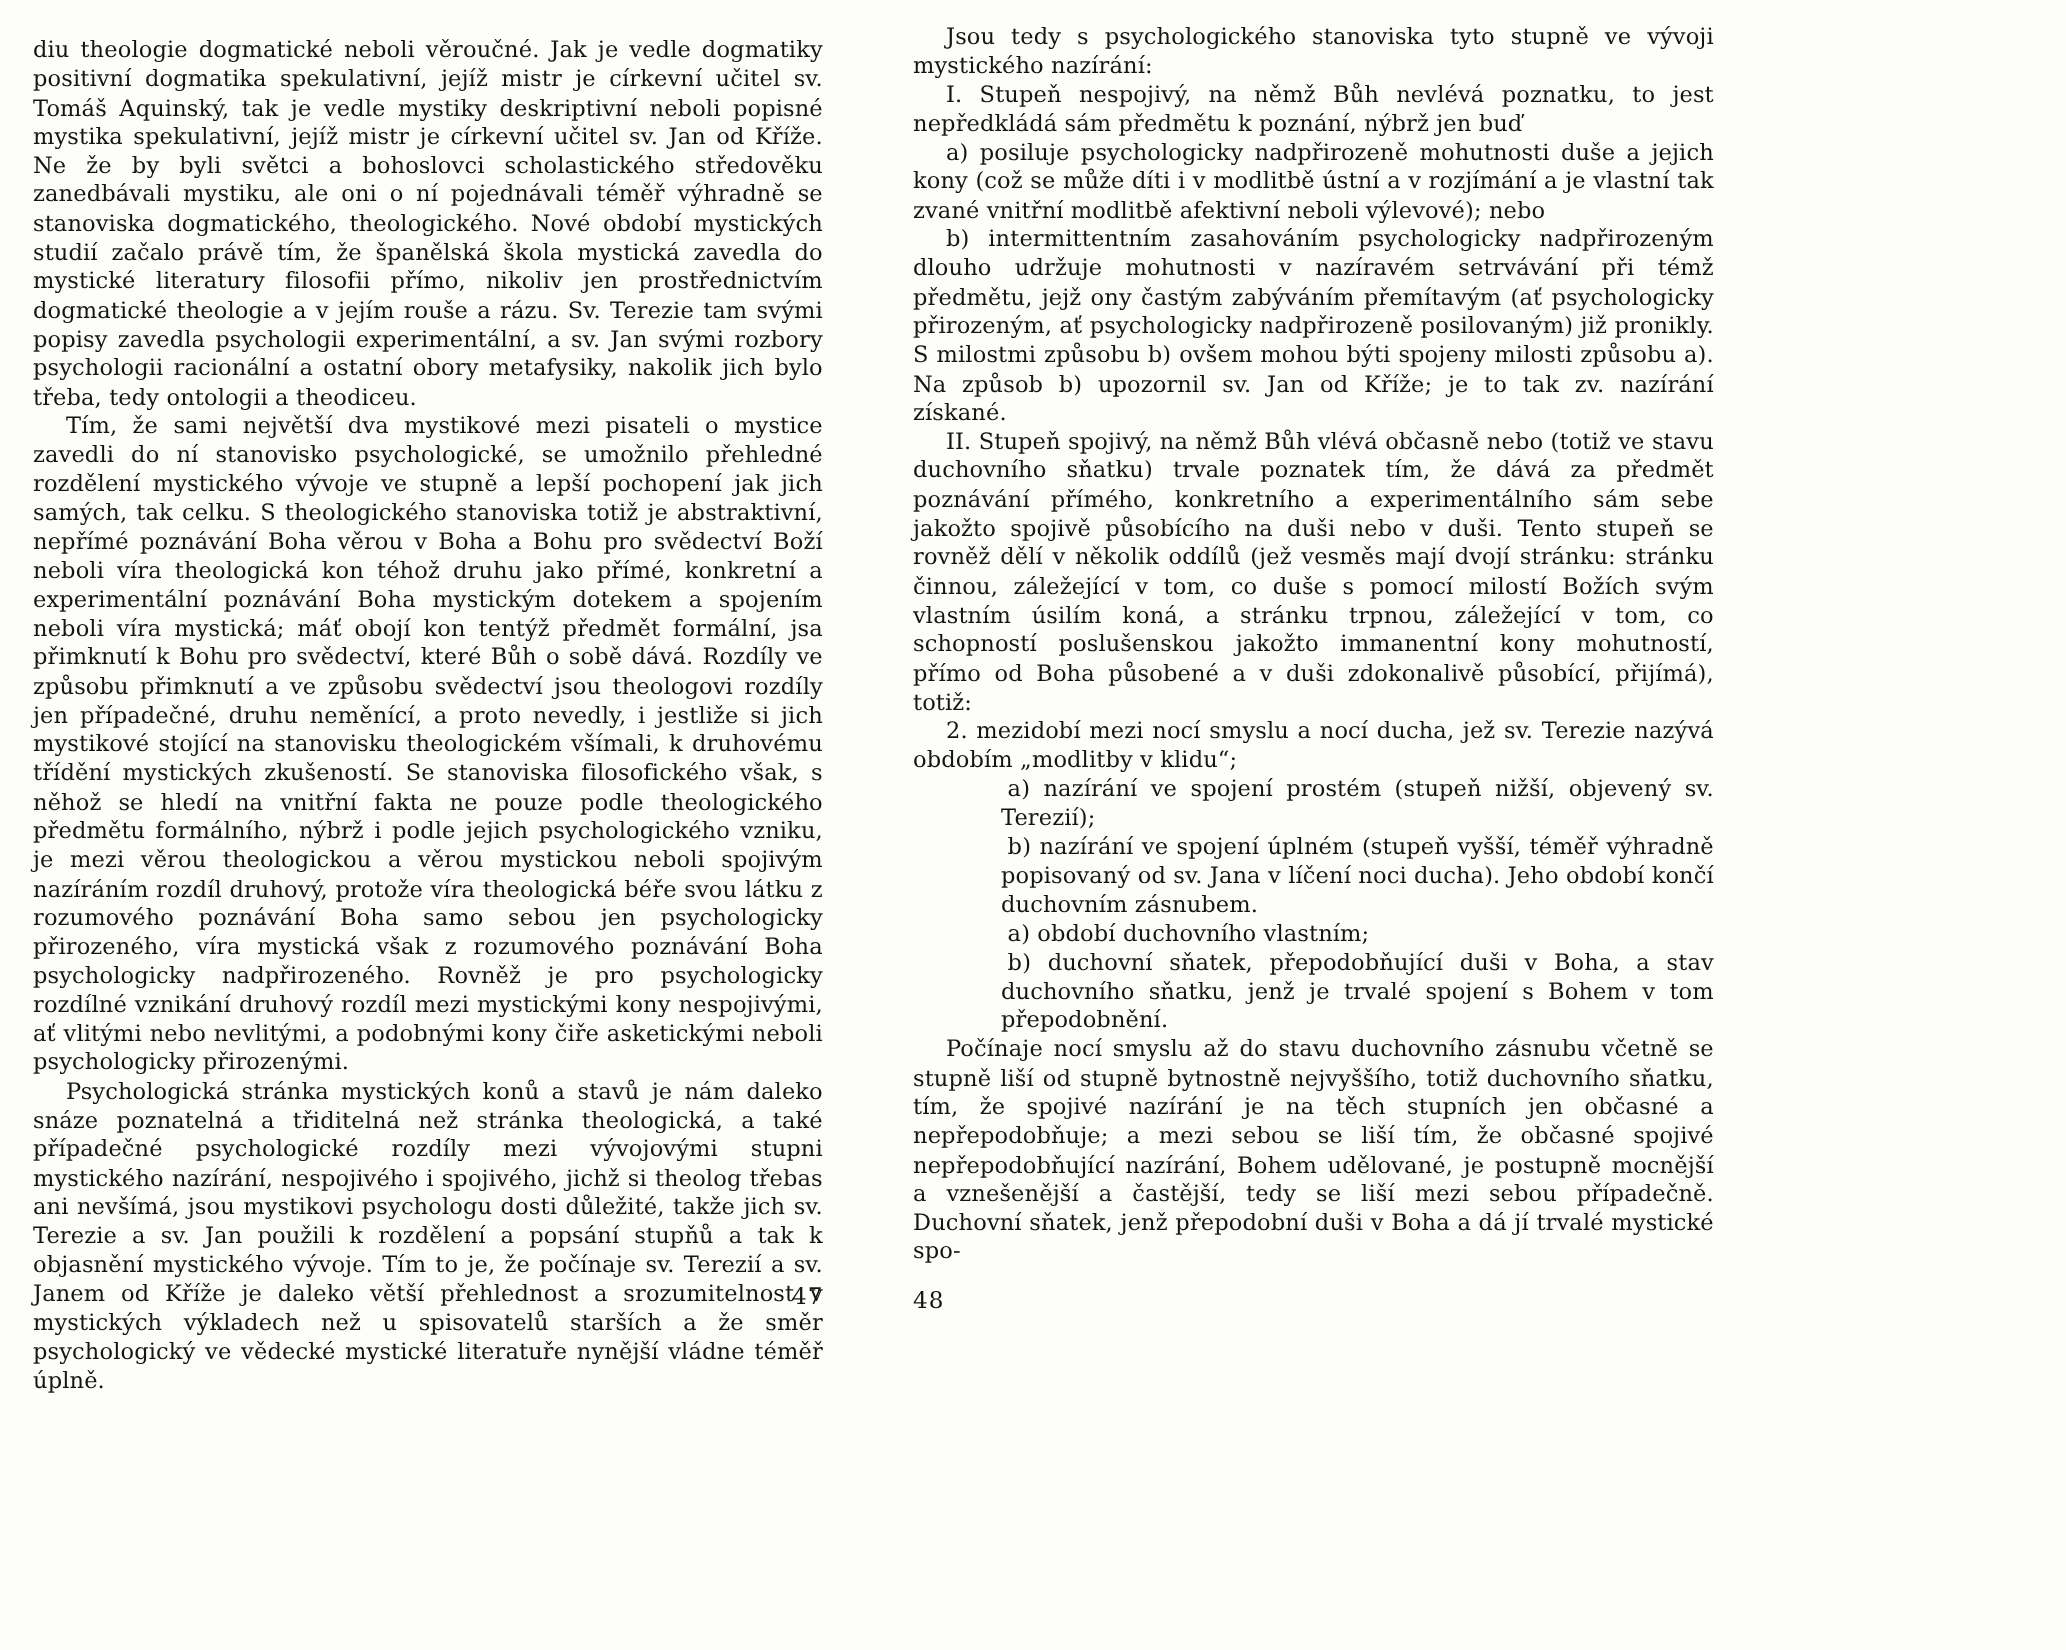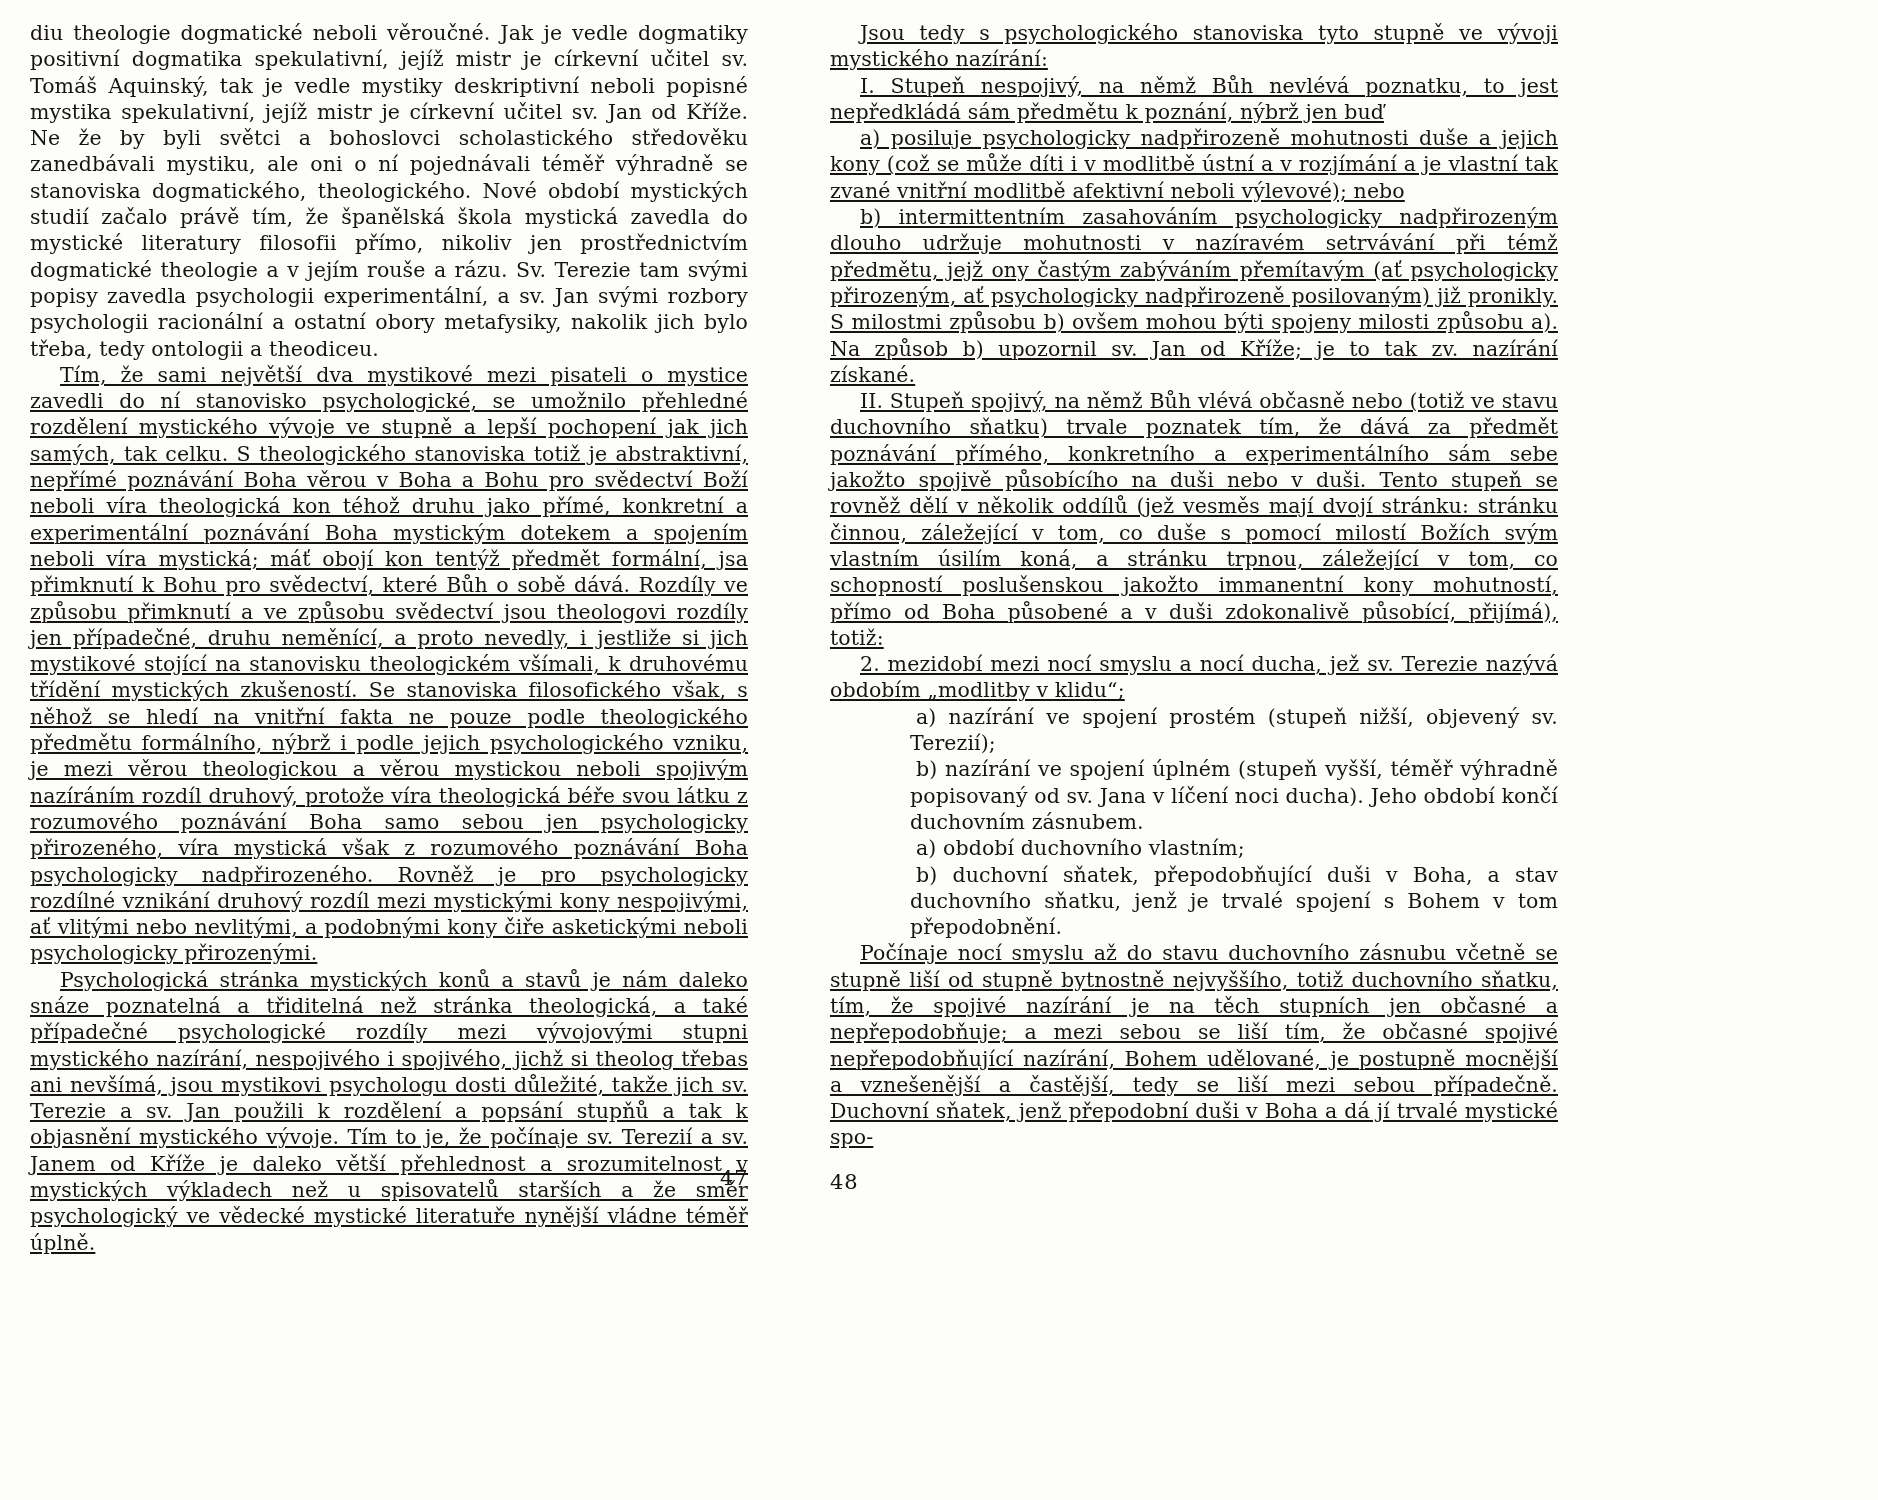--- a/index.html
+++ b/index.html
@@ -19,22 +19,22 @@
     position: absolute;
     top: 20px;
     text-align: justify;
     font-size: 20.5px;
     line-height: 26.3px;
     letter-spacing: 0.1px;
   }
   #page-left  { left: 30px;  width: 718px; }
   #page-right { left: 830px; width: 728px; }
   .page p { margin: 0; padding: 0; }
-  p.indent   { text-indent: 30px; text-decoration: underline; }
-  p.noindent { text-indent: 0; }
+  p.indent   { text-indent: 30px; }
+  p.noindent { text-indent: 0; margin-top: 12px; }
   p.sub      { margin-left: 80px; text-indent: 6px; }
   .pagenum {
     position: absolute;
     font-size: 21px;
     letter-spacing: 1px;
     color: #17140f;
   }
   #num-left  { left: 720px; top: 1166px; }
   #num-right { left: 830px; top: 1170px; }
 </style>

